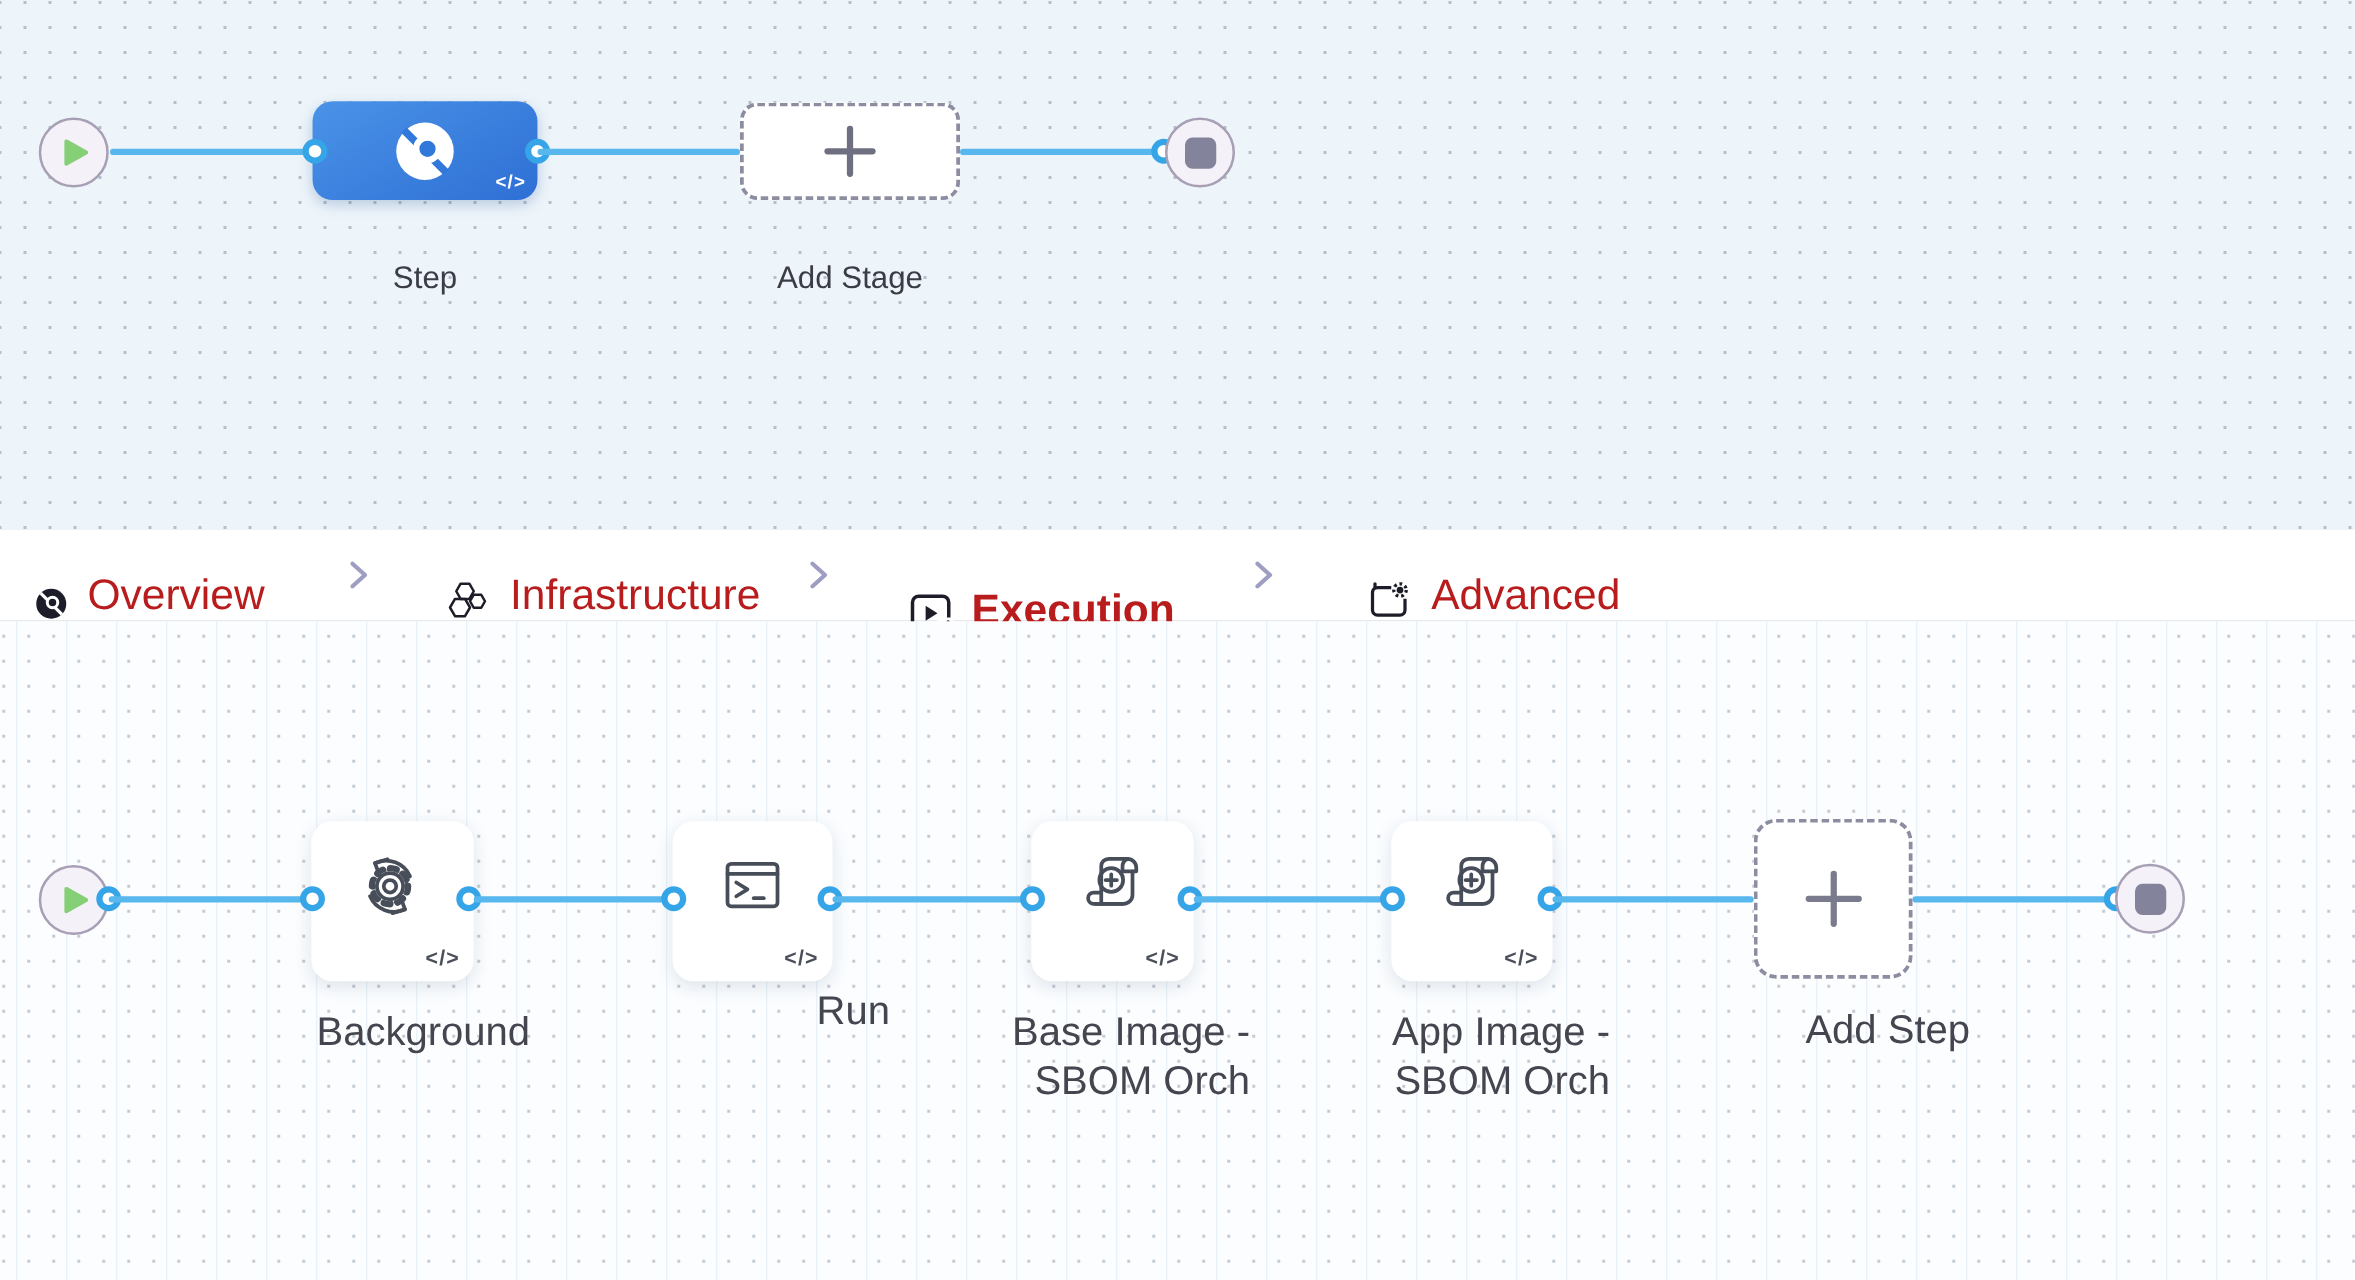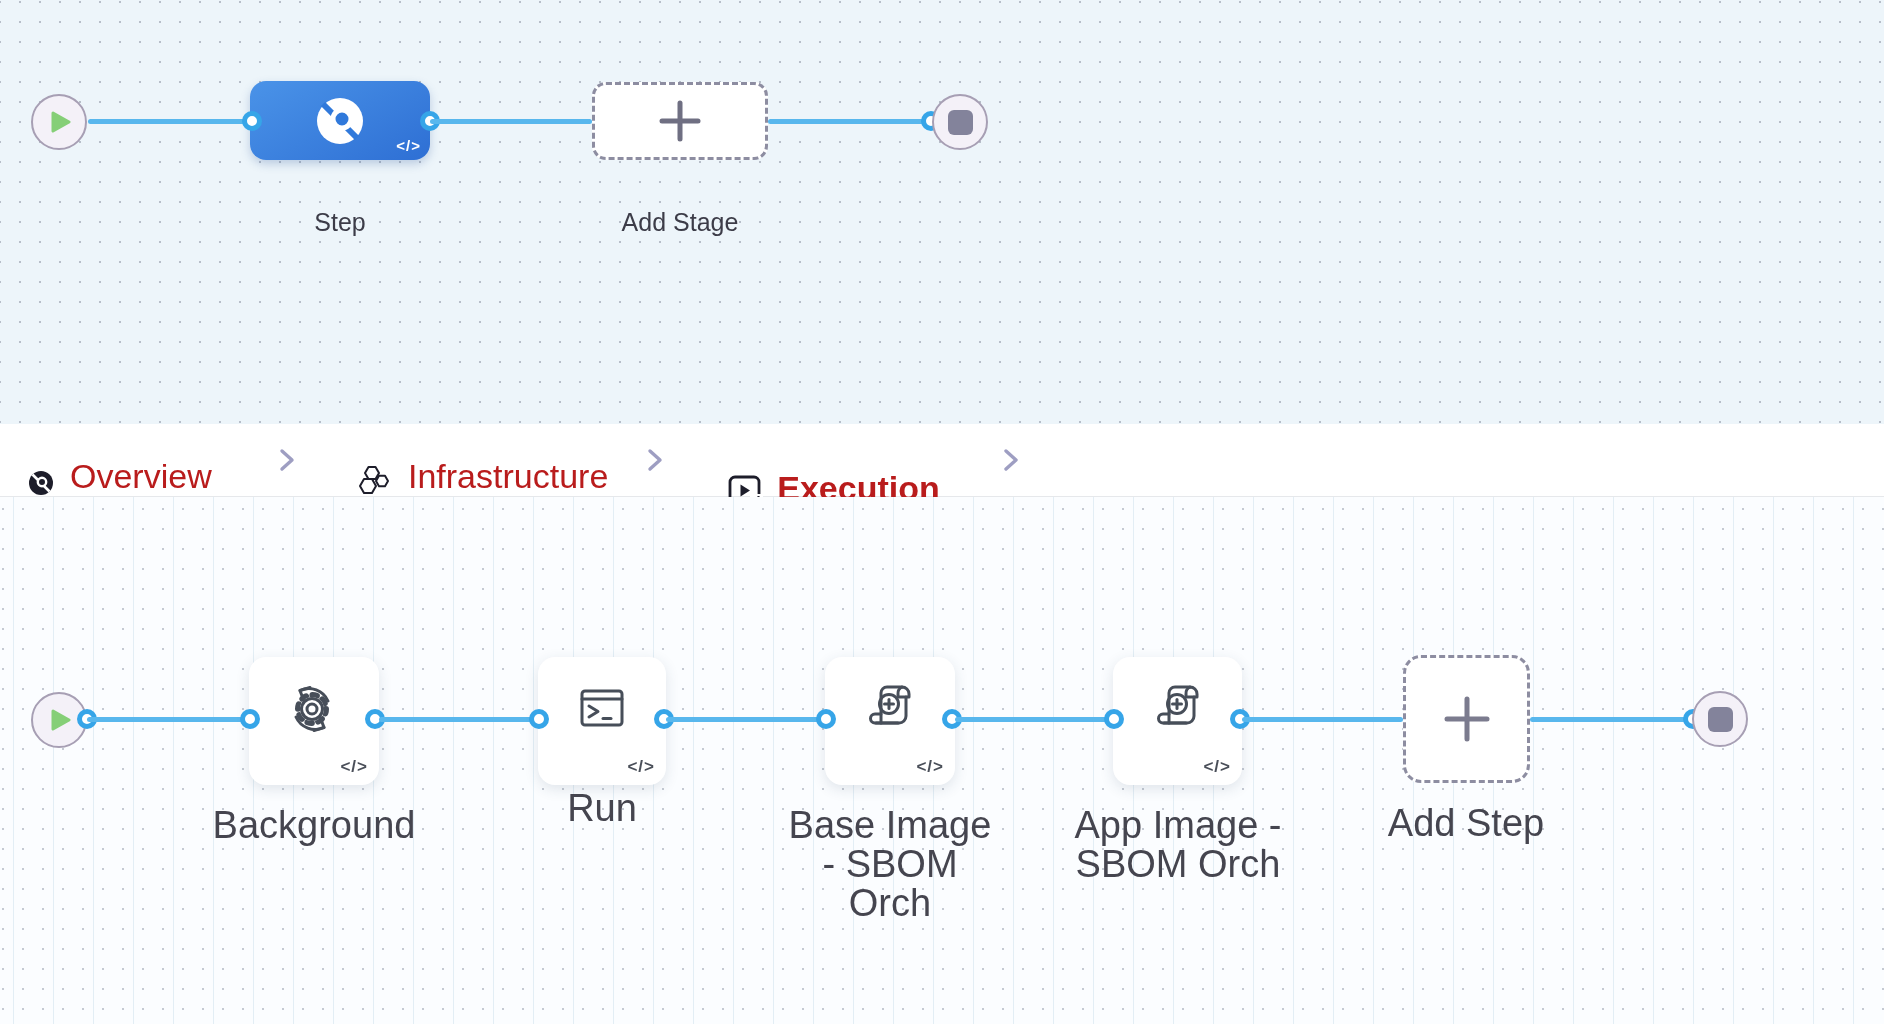--- a/index.html
+++ b/index.html
@@ -57,22 +57,22 @@
     position:absolute; font-weight:bold; letter-spacing:1px;
   }
   .code-glyph.on-blue { right:9px; bottom:6px; font-size:15px; color:#fff; }
   .code-glyph.on-white { right:11px; bottom:8px; font-size:17px; color:#4a4f59; }
 
   .node-label {
     position:absolute; width:220px; text-align:center;
     color:#3c3c48; font-size:25px; line-height:32px;
   }
   .step-label {
-    position:absolute; width:220px; text-align:center;
-    color:#45454f; font-size:38px; line-height:39px;
+    position:absolute; width:220px; text-align:right;
+    color:#45454f; font-size:32px; line-height:39px;
   }
 
   
   .tab-bar {
     position:absolute; left:0; top:424px; width:1884px; height:73px;
     background:#fff; border-bottom:1px solid #e6e8eb;
     box-shadow:0 1px 2px rgba(0,0,0,.04);
   }
   .tab {
     position:absolute; top:0; height:72px; display:flex; align-items:flex-end;
@@ -181,20 +181,32 @@
     <span>Execution</span>
     <div class="tab-underline"></div>
   </div>
 
   <div class="chevron-sep" style="left:1001px;">
     <svg width="20" height="32" viewBox="0 0 20 32">
       <path d="M5 7 L15 16 L5 25" fill="none" stroke="#9e9ec2" stroke-width="3.4" stroke-linecap="round" stroke-linejoin="round"></path>
     </svg>
   </div>
 
+  <div class="tab" style="left:1095px;">
+    <span class="ticon">
+      <svg width="34" height="32" viewBox="0 0 34 32">
+        <path d="M5 3 v3" stroke="#1d1d2a" stroke-width="2.6" stroke-linecap="round"></path>
+        <rect x="3" y="6" width="26" height="22" rx="4" fill="none" stroke="#1d1d2a" stroke-width="2.6"></rect>
+        <rect x="18" y="0" width="16" height="15" fill="#ffffff"></rect>
+        <circle cx="25" cy="8" r="5" fill="none" stroke="#1d1d2a" stroke-width="2.6" stroke-dasharray="2.2 2.3"></circle>
+        <circle cx="25" cy="8" r="2.7" fill="#1d1d2a"></circle>
+      </svg>
+    </span>
+    <span>Advanced</span>
+  </div>
 </div>
 
 <div class="canvas-bottom">
 
   <div class="terminal" style="left:31px; top:195px;">
     <svg class="play-tri" width="20" height="22" viewBox="0 0 20 22">
       <path d="M2 2 L18 11 L2 20 Z" fill="#85cf77" stroke="#85cf77" stroke-width="3" stroke-linejoin="round"></path>
     </svg>
   </div>
 

